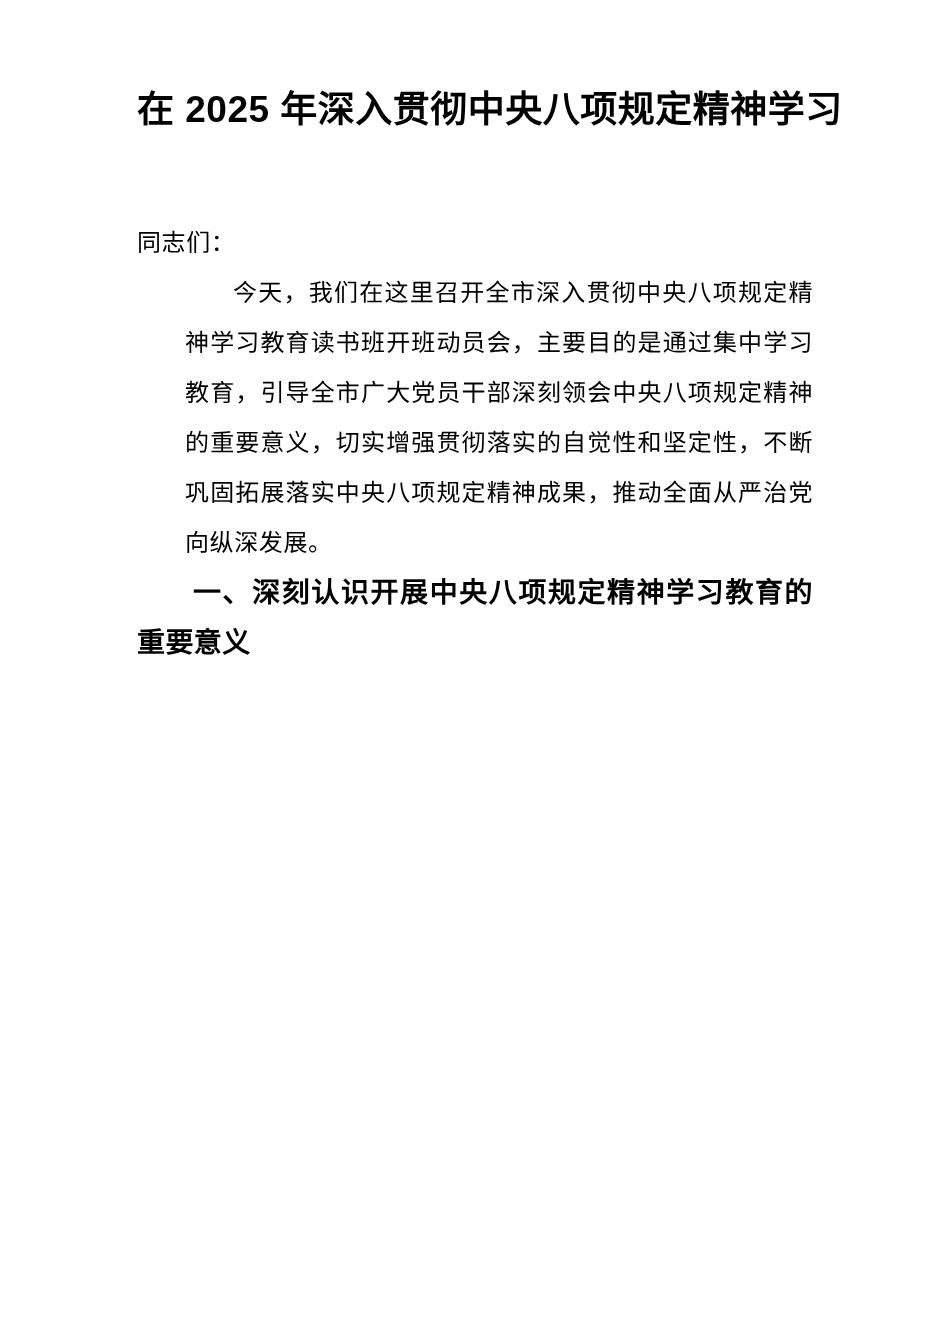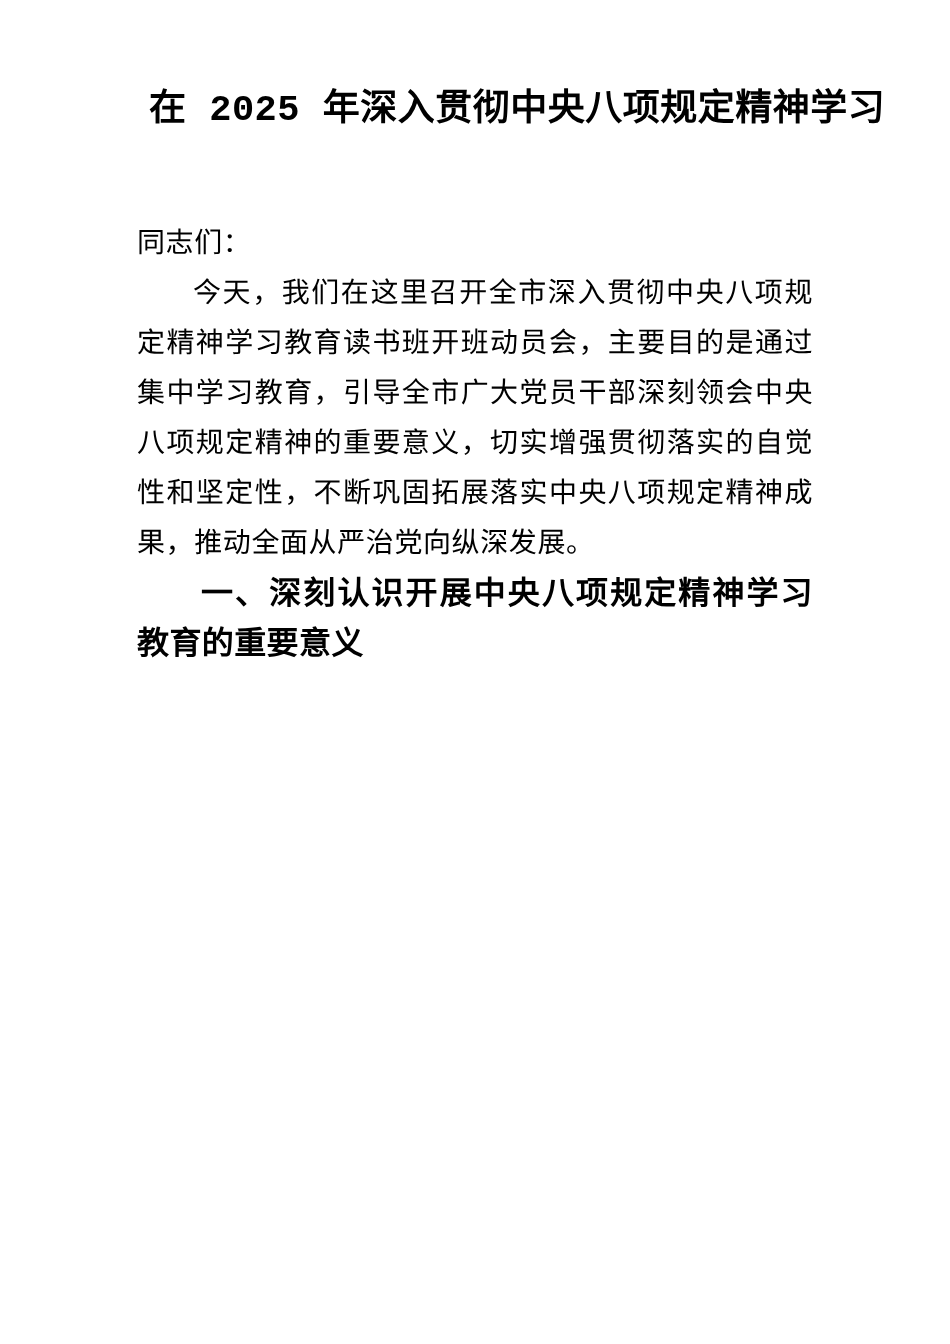--- a/index.html
+++ b/index.html
@@ -21,23 +21,23 @@
 
   .content {
     position: absolute;
     left: 137px;
     top: 0;
     width: 676px;
   }
 
   
   .doc-title {
-    margin: 12px;
-    padding-top: 48px;
-    font-family: Liberation Mono, monospace;
+    margin: 0;
+    padding-top: 60px;
+    font-family: Liberation Sans, sans-serif;
     font-weight: bold;
     font-size: 37px;
     line-height: 100px;
     color: #000000;
     text-align: center;
     letter-spacing: 0.5px;
     white-space: nowrap;
   }
 
   .doc-title .title-line {
@@ -45,45 +45,46 @@
   }
 
   
   .body-block {
     margin-top: 58px;
   }
 
   p.body-para {
     margin: 0;
     font-family: "DejaVu Serif", "Liberation Serif", serif;
-    font-size: 28px;
+    font-size: 24px;
     line-height: 50px;
     color: #000000;
     text-align: justify;
     text-justify: inter-character;
     text-align-last: left;
     letter-spacing: 0.6px;
     word-break: break-all;
   }
 
   p.salutation {
     text-indent: 0;
     text-align: left;
   }
 
   p.indent {
     text-indent: 2em;
+    margin-left: 48px;
   }
 
   
   p.section-heading {
     margin: 0;
     font-family: "Liberation Sans", "DejaVu Sans", sans-serif;
     font-weight: bold;
-    font-size: 32px;
+    font-size: 28px;
     line-height: 50px;
     color: #000000;
     text-indent: 2em;
     text-align: justify;
     text-justify: inter-character;
     text-align-last: left;
     letter-spacing: 0.4px;
     word-break: break-all;
   }
 </style>

